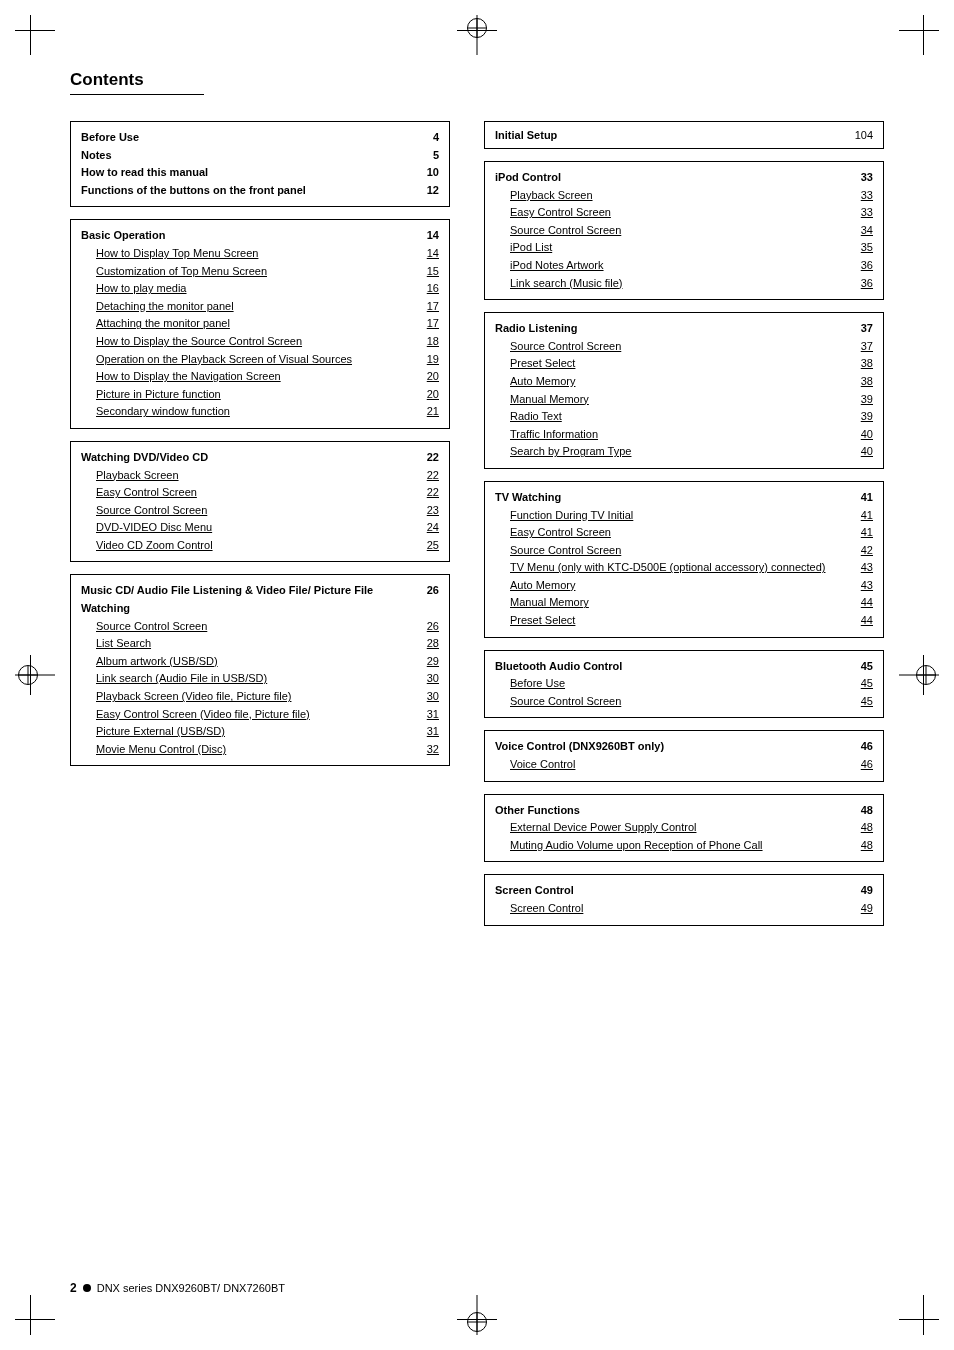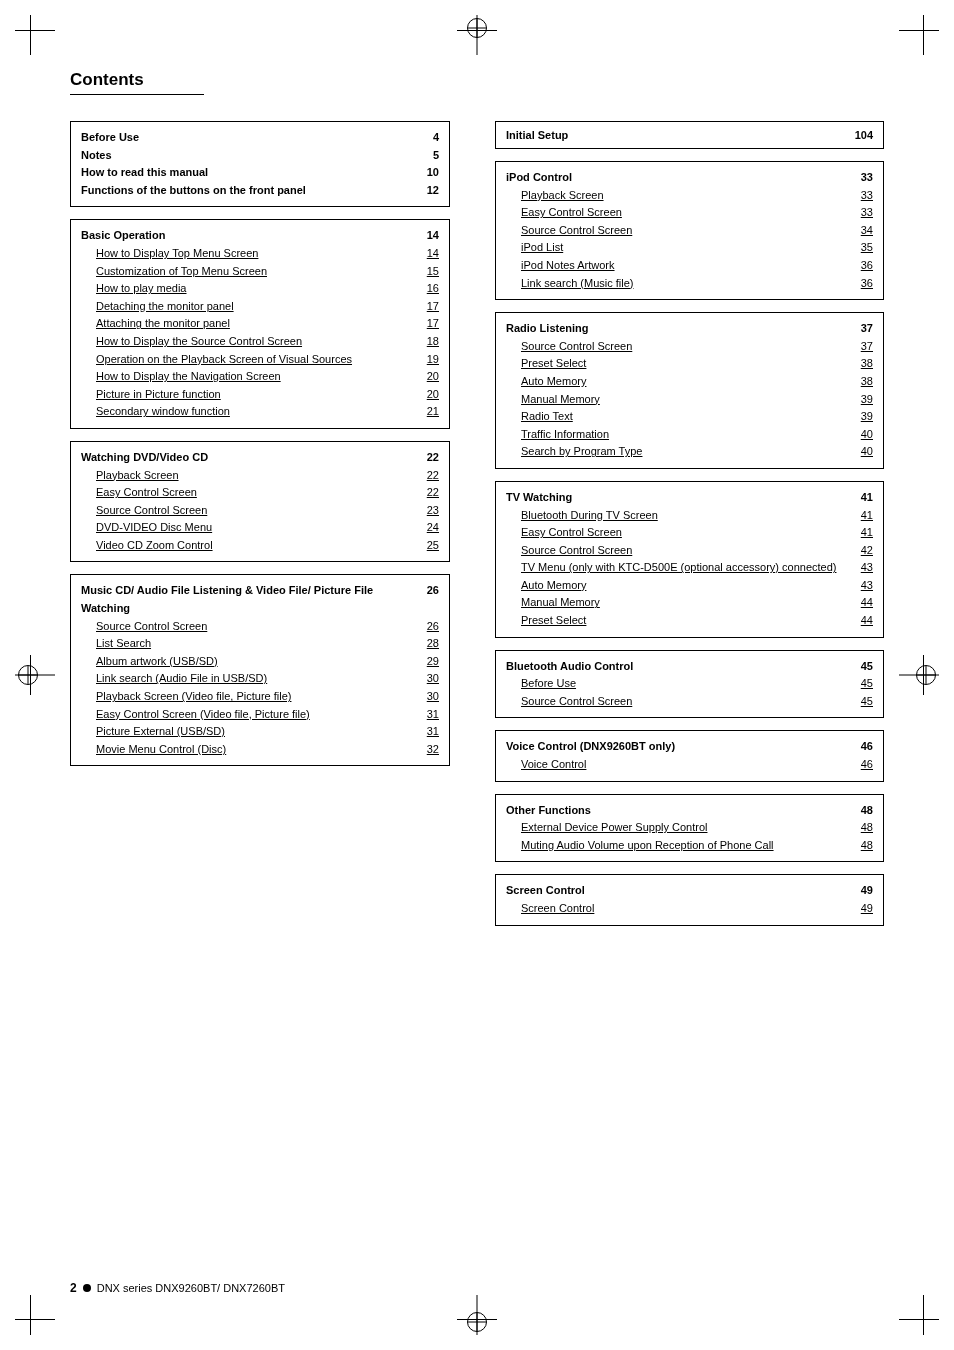--- a/index.html
+++ b/index.html
@@ -88,21 +88,21 @@
       margin-bottom: 26px;
       border-bottom: 1.5px solid #000;
       padding-bottom: 4px;
       display: inline-block;
       padding-right: 60px;
     }
 
     
     .two-col {
       display: flex;
-      gap: 45px;
+      gap: 34px;
       justify-content: space-between;
     }
 
     .left-col {
       flex: 0 0 380px;
     }
 
     .right-col {
       flex: 1;
     }
@@ -147,21 +147,21 @@
       justify-content: space-between;
       align-items: center;
       margin-bottom: 12px;
     }
 
     .initial-setup-box .title {
       font-weight: bold;
     }
 
     .initial-setup-box .page-num {
-      font-weight: bold;
+      font-weight: normal;
     }
 
     
     .footer {
       position: absolute;
       bottom: 55px;
       left: 70px;
       display: flex;
       align-items: center;
       gap: 6px;
@@ -423,21 +423,21 @@
           <span class="page-num">40</span>
         </div>
       </div>
 
       <div class="toc-box">
         <div class="toc-entry bold">
           <span class="title">TV Watching</span>
           <span class="page-num">41</span>
         </div>
         <div class="toc-entry sub">
-          <span class="title">Bluetooth During TV Screen</span>
+          <span class="title">Function During TV Initial</span>
           <span class="page-num">41</span>
         </div>
         <div class="toc-entry sub">
           <span class="title">Easy Control Screen</span>
           <span class="page-num">41</span>
         </div>
         <div class="toc-entry sub">
           <span class="title">Source Control Screen</span>
           <span class="page-num">42</span>
         </div>

